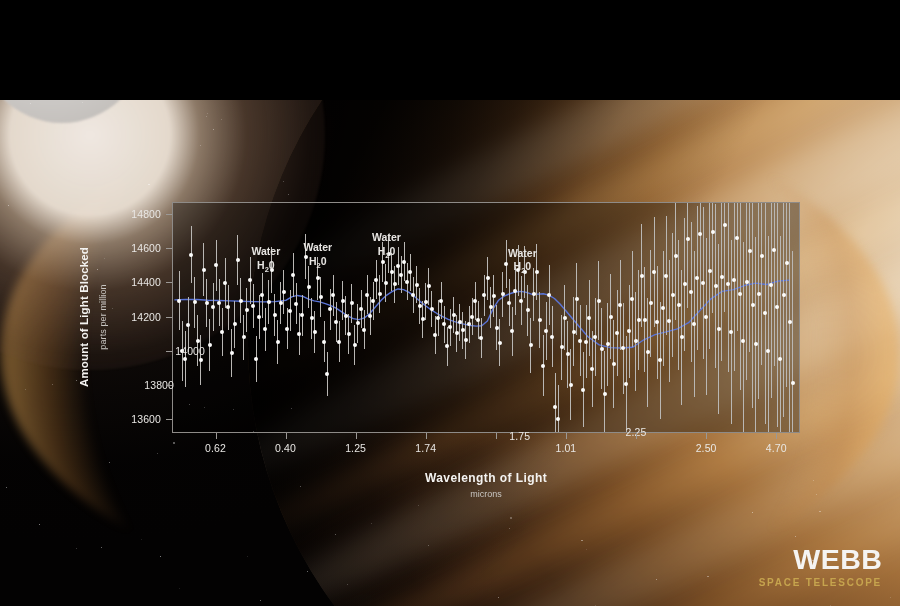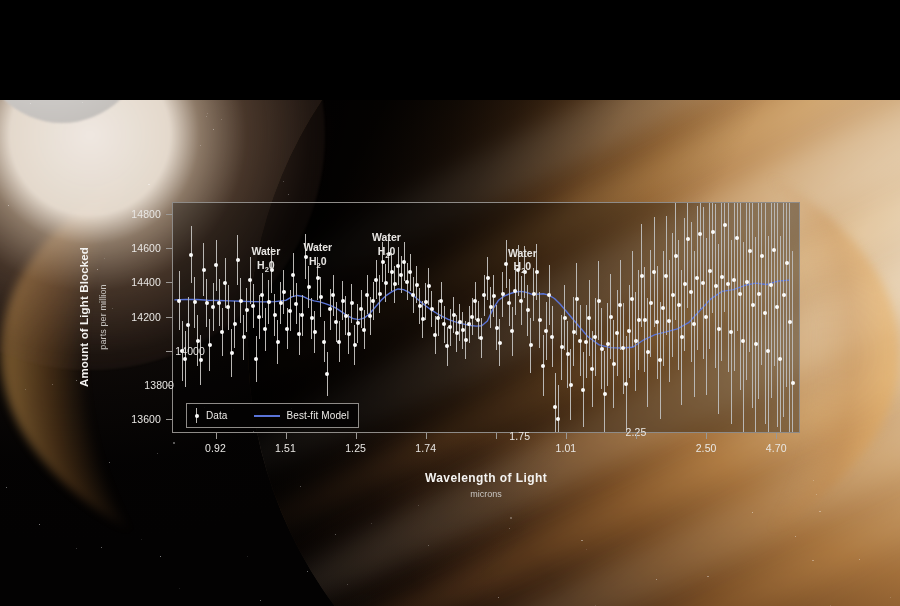--- a/index.html
+++ b/index.html
@@ -804,23 +804,23 @@
       <div class="ytick" style="top: 350.9px; right: 695px;">14000</div>
       <div class="ytickmark" style="left: 166px; top: 350.9px;"></div>
       <div class="ytick" style="top: 316.6px; right: 739px;">14200</div>
       <div class="ytickmark" style="left: 166px; top: 316.6px;"></div>
       <div class="ytick" style="top: 282.4px; right: 739px;">14400</div>
       <div class="ytickmark" style="left: 166px; top: 282.4px;"></div>
       <div class="ytick" style="top: 248.2px; right: 739px;">14600</div>
       <div class="ytickmark" style="left: 166px; top: 248.2px;"></div>
       <div class="ytick" style="top: 214px; right: 739px;">14800</div>
       <div class="ytickmark" style="left: 166px; top: 214px;"></div>
-      <div class="xtick" style="left: 215.5px; top: 442px;">0.92</div>
+      <div class="xtick" style="left: 215.5px; top: 442px;">0.62</div>
       <div class="xtickmark" style="left: 215.5px; top: 433px;"></div>
-      <div class="xtick" style="left: 285.5px; top: 442px;">1.51</div>
+      <div class="xtick" style="left: 285.5px; top: 442px;">0.40</div>
       <div class="xtickmark" style="left: 285.5px; top: 433px;"></div>
       <div class="xtick" style="left: 355.6px; top: 442px;">1.25</div>
       <div class="xtickmark" style="left: 355.6px; top: 433px;"></div>
       <div class="xtick" style="left: 425.7px; top: 442px;">1.74</div>
       <div class="xtickmark" style="left: 425.7px; top: 433px;"></div>
       <div class="xtick" style="left: 495.8px; top: 430px; margin-left: 24px;">1.75</div>
       <div class="xtickmark" style="left: 495.8px; top: 433px;"></div>
       <div class="xtick" style="left: 565.9px; top: 442px;">1.01</div>
       <div class="xtickmark" style="left: 565.9px; top: 433px;"></div>
       <div class="xtick" style="left: 636px; top: 426px;">2.25</div>
@@ -848,29 +848,20 @@
       <div class="water-ann" style="left: 386.5px; top: 231.1px;">
         <div>Water</div>
         <div class="formula">H<sub>2</sub>0</div>
       </div>
       <div class="water-ann" style="left: 522.4px; top: 246.5px;">
         <div>Water</div>
         <div class="formula">H<sub>2</sub>0</div>
       </div>
     </div>
 
-  <div id="legend">
-    <div class="leg-item">
-      <span id="leg-data-glyph">
-        <span class="bar"></span>
-          <span class="pt"></span>
-      </span>
-      <span class="leg-label">Data</span>
-    </div>
-    <div class="leg-item">
-      <span id="leg-model-glyph"></span>
-      <span class="leg-label">Best-fit Model</span>
-    </div>
+
+
+  <div id="webb-logo">
+    <div id="webb-word">WEBB</div>
+    <div id="webb-sub">SPACE TELESCOPE</div>
   </div>
 
-
-
 </div>
 
 </body></html>

